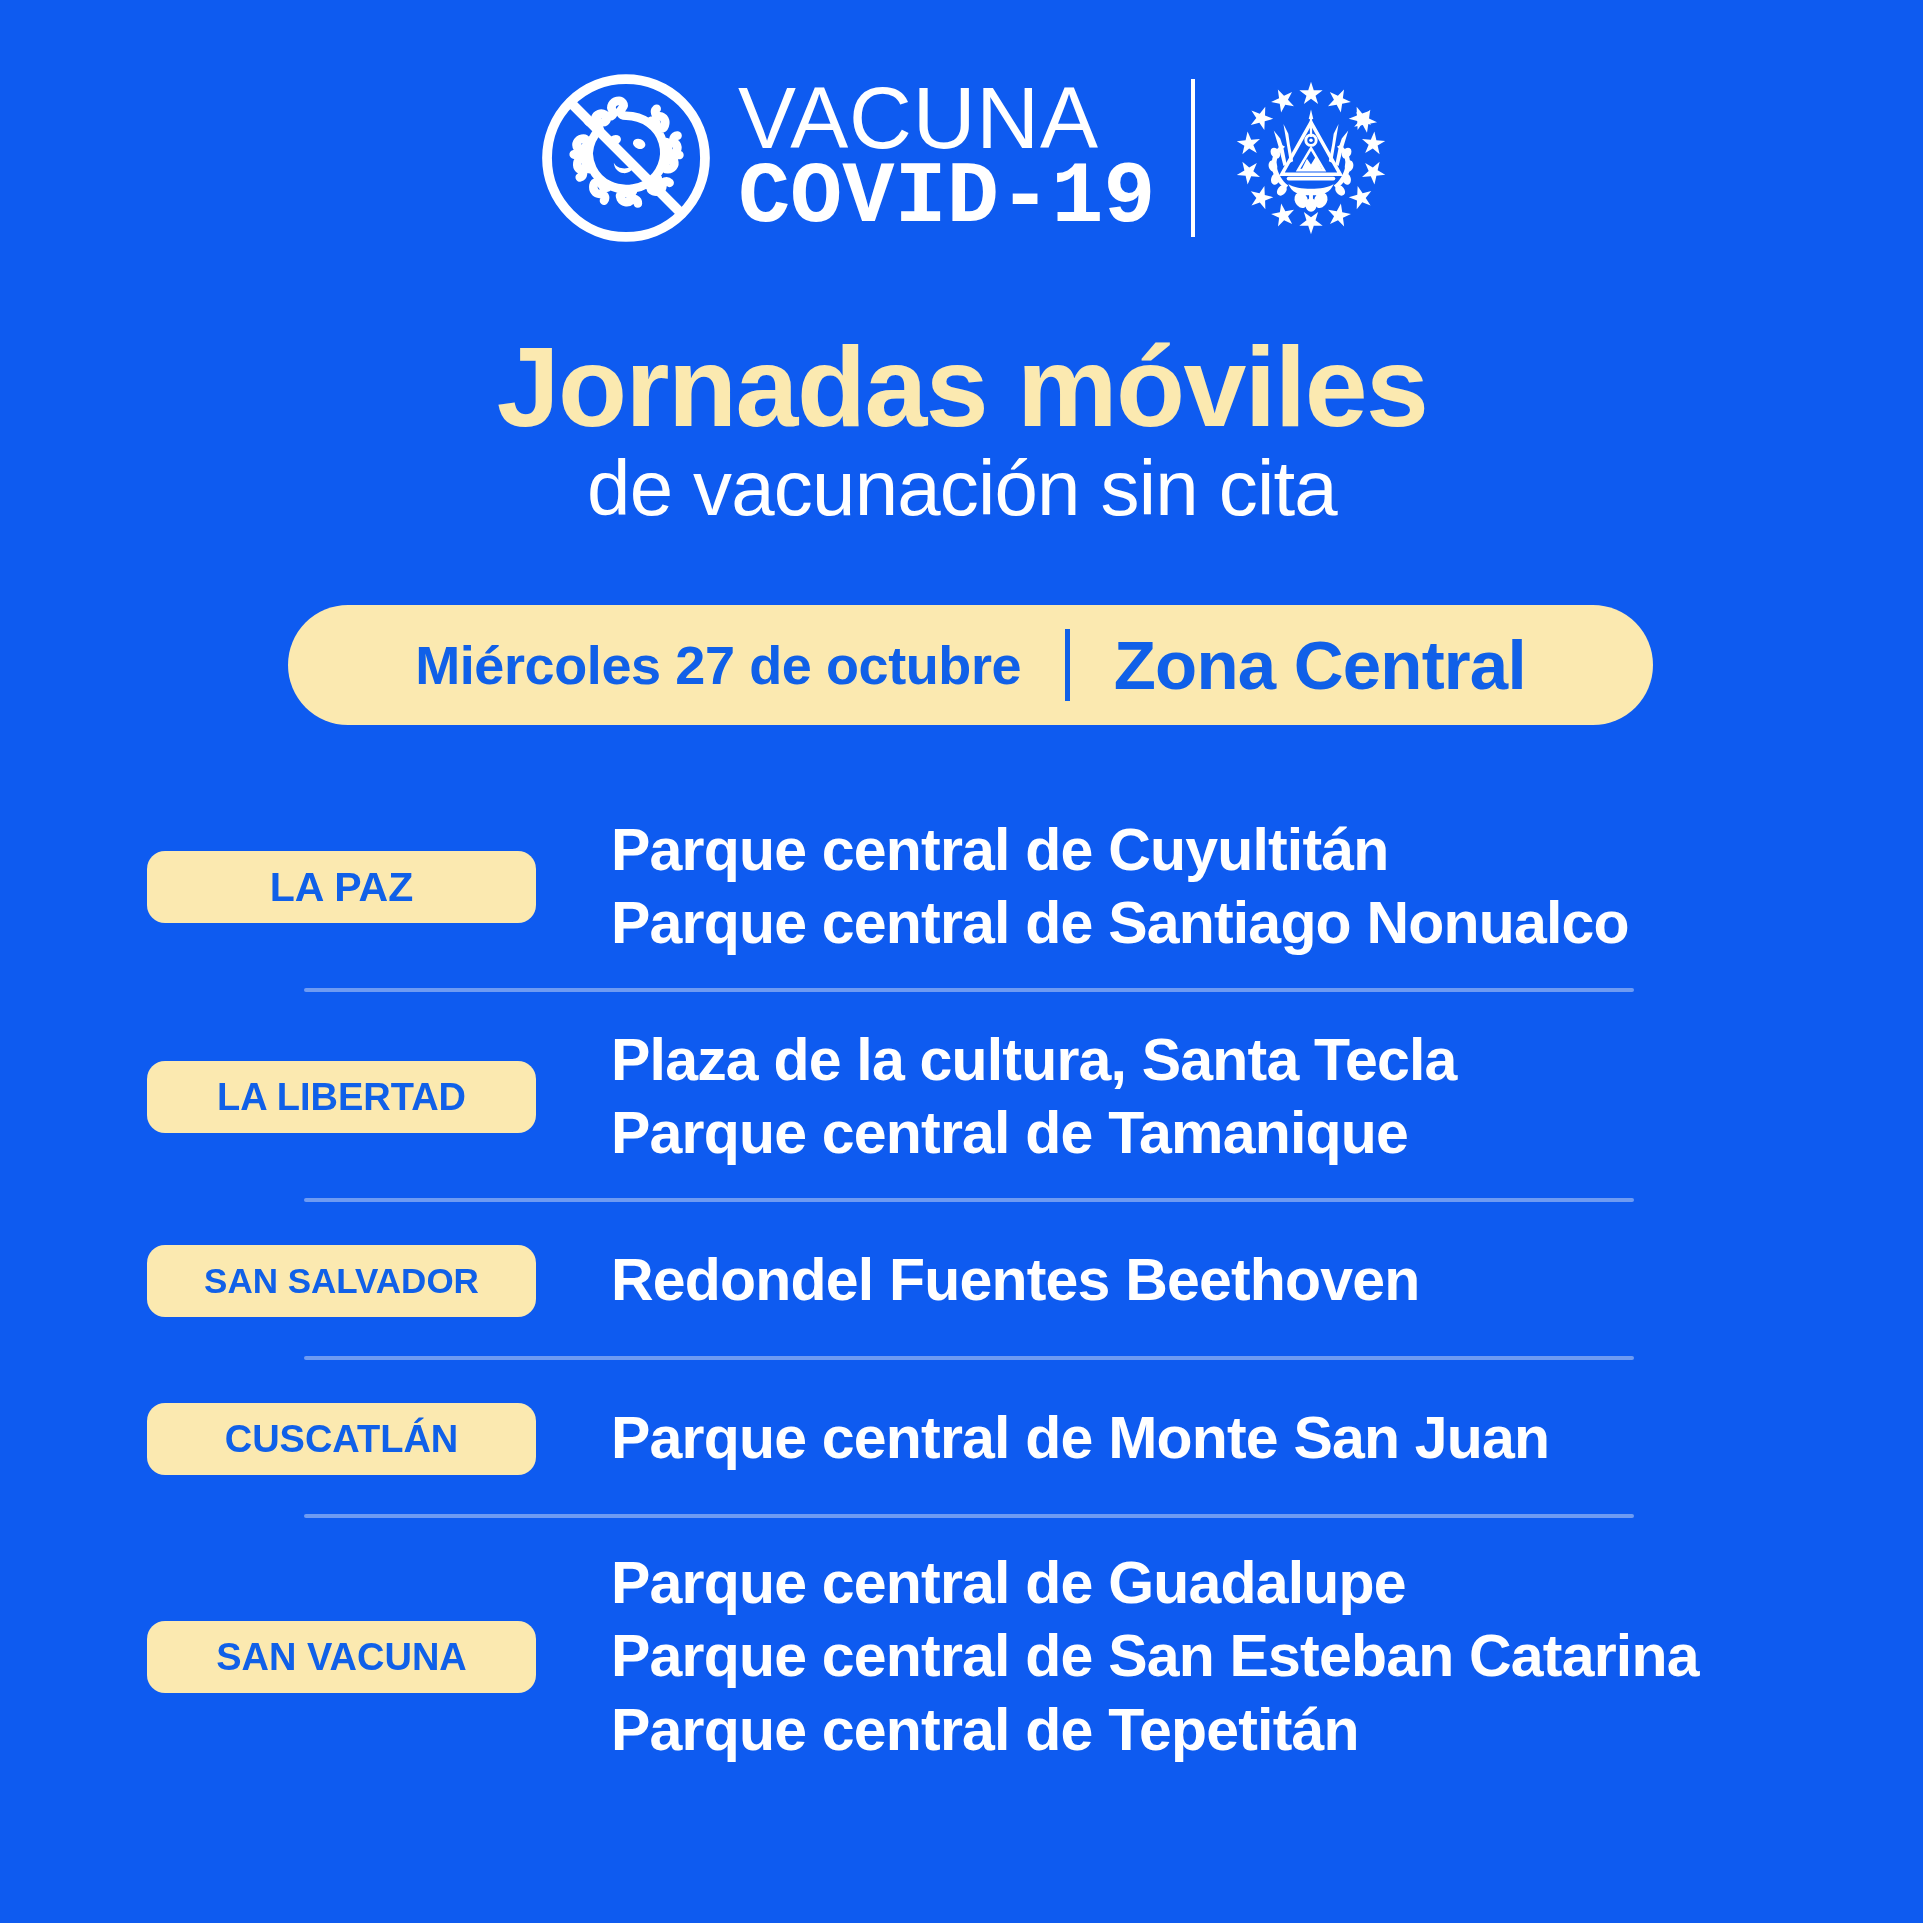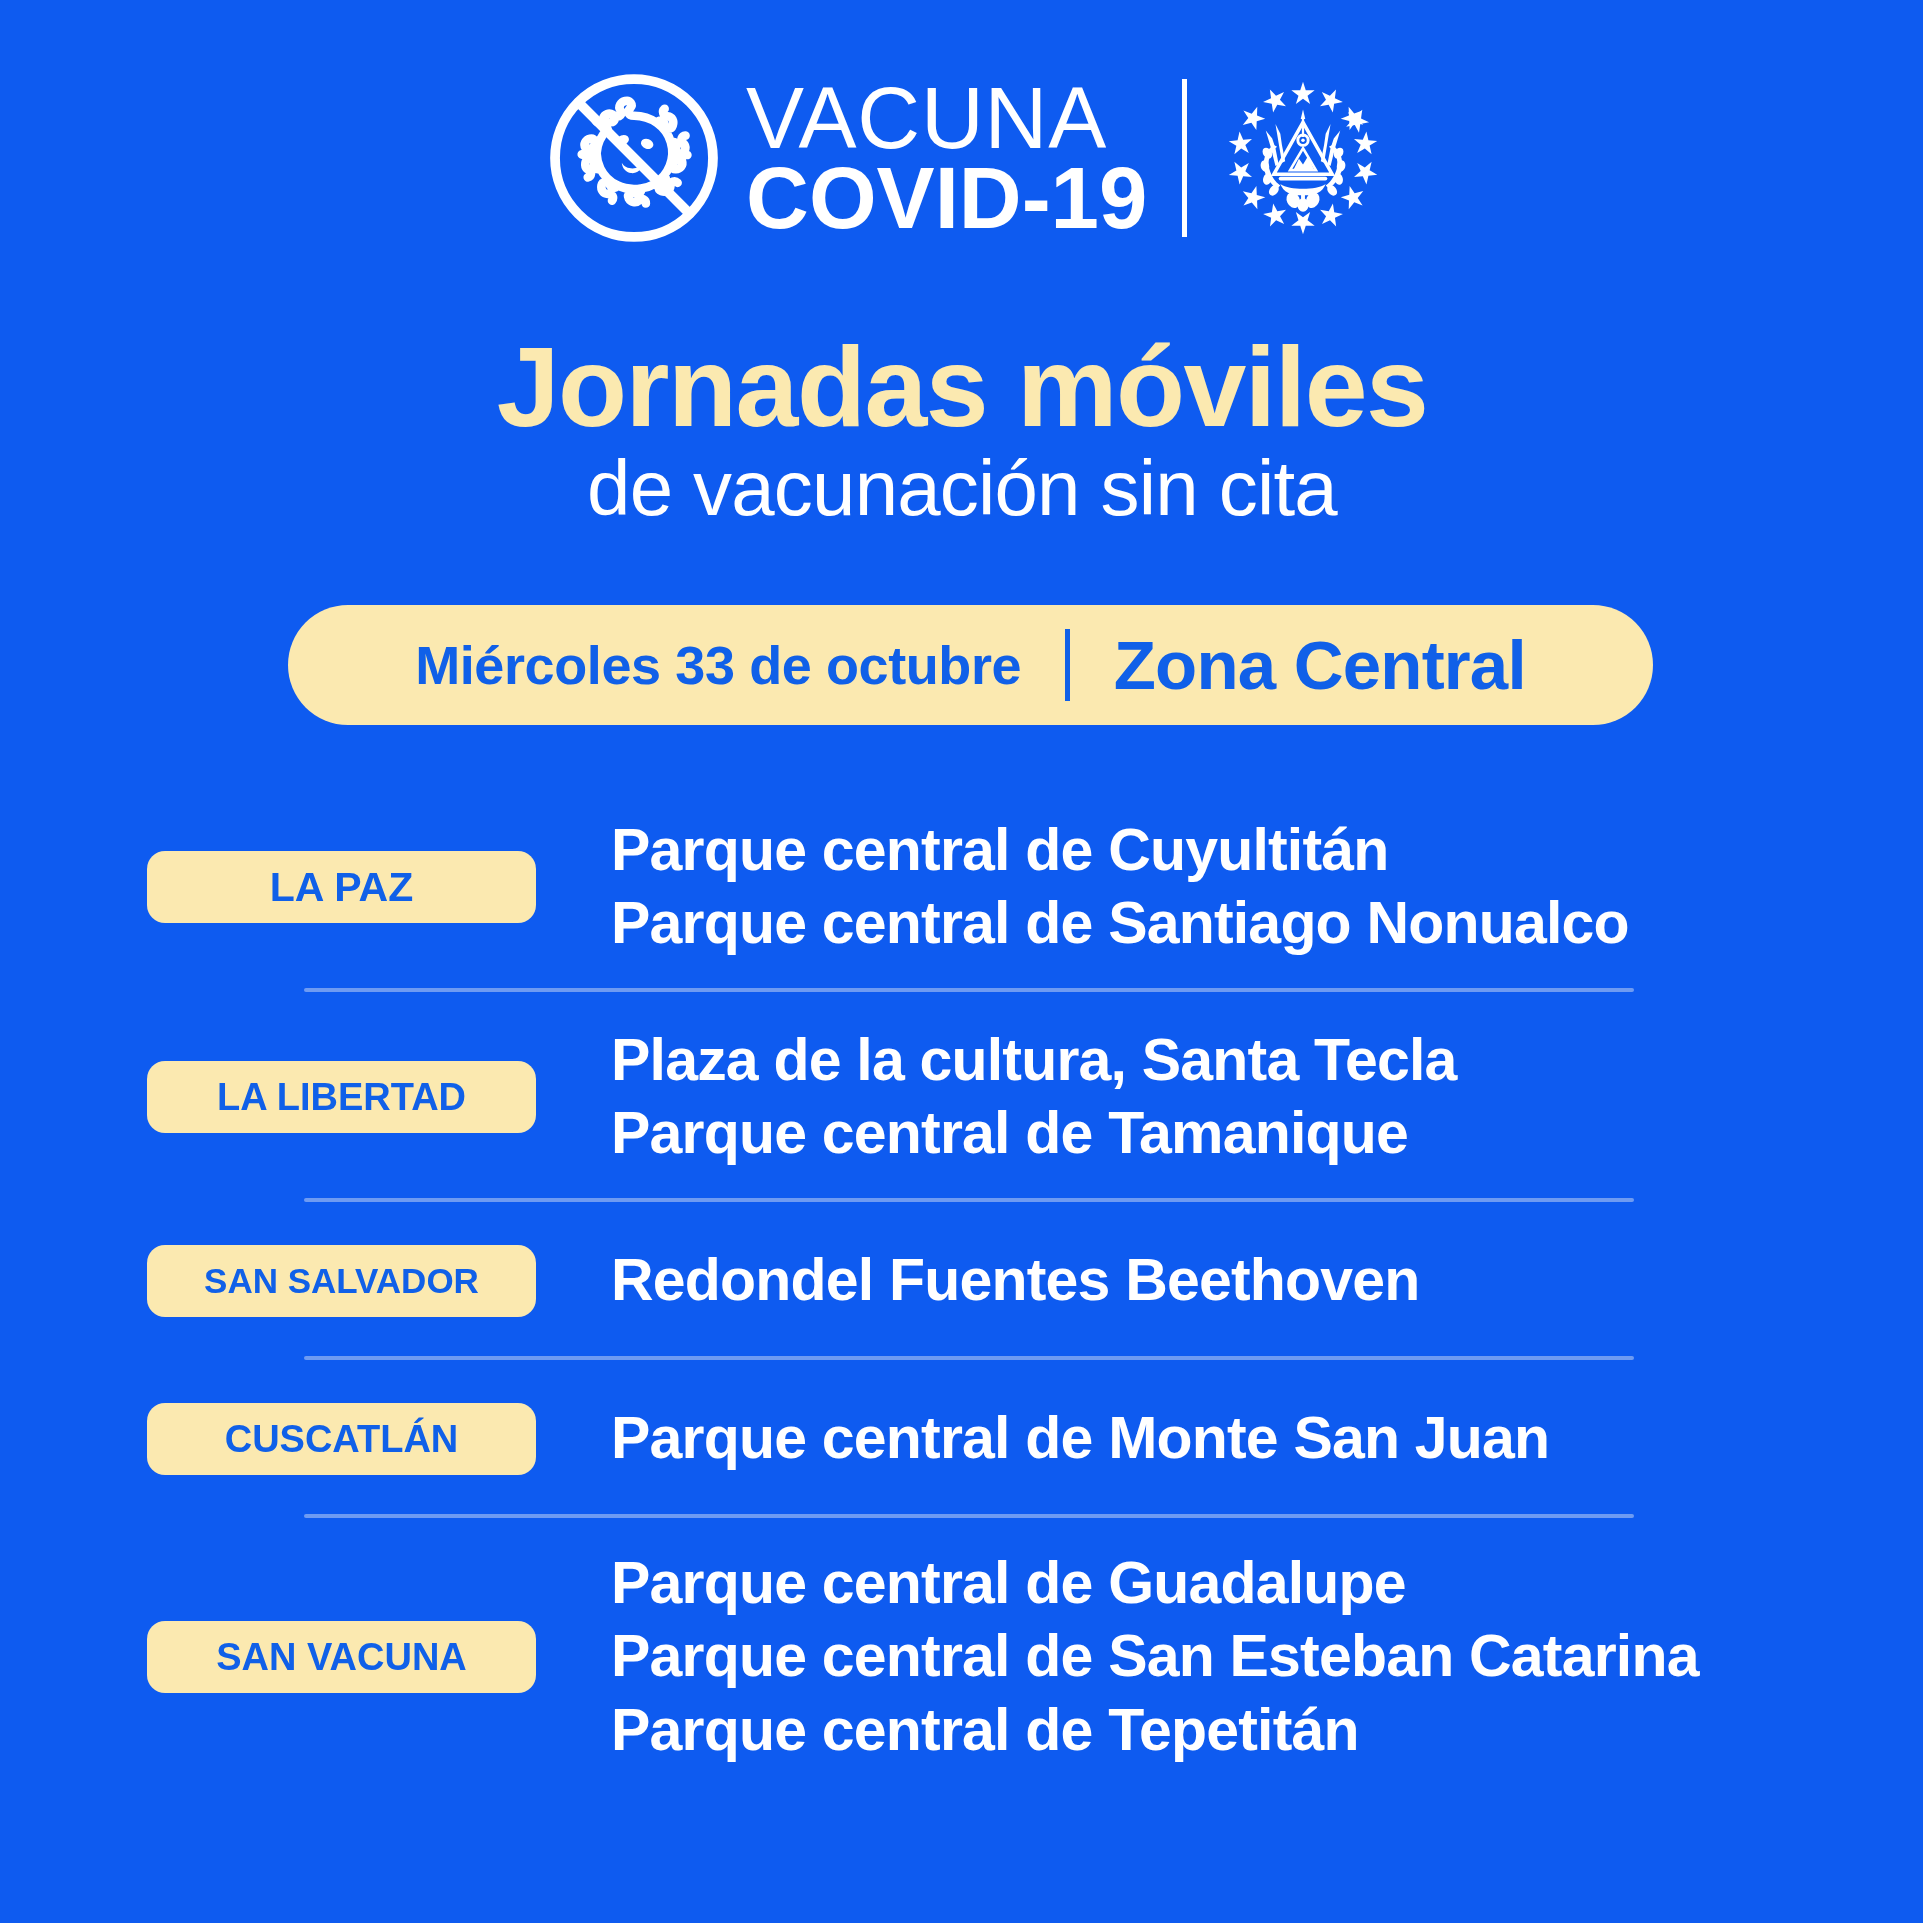--- a/index.html
+++ b/index.html
@@ -40,21 +40,21 @@
     font-size:87px;
     font-weight:400;
     letter-spacing:0.8px;
     font-family:"Liberation Sans", sans-serif;
   }
   .brand-covid{
     color:#ffffff;
     font-size:87px;
     font-weight:bold;
     letter-spacing:0px;
-    font-family:Liberation Sans, sans-serif;
+    font-family:Liberation Mono, monospace;
   }
   .logo-divider{
     width:4.5px; height:158px;
     background:#ffffff;
     margin-left:35px;
     margin-right:35px;
     flex:0 0 auto;
   }
   .coat{ width:162px; height:162px; flex:0 0 auto; }
 
@@ -314,21 +314,21 @@
           <rect x="48.8" y="71" width="2.4" height="8" rx="1.2"></rect>
         </g>
       </svg>
     </span>
   </div>
 
   <div class="title">Jornadas móviles</div>
   <div class="subtitle">de vacunación sin cita</div>
 
   <div class="banner">
-    <span class="banner-date">Miércoles 33 de octubre</span>
+    <span class="banner-date">Miércoles 27 de octubre</span>
     <span class="banner-sep"></span>
     <span class="banner-zone">Zona Central</span>
   </div>
 
   <div class="rows">
 
     <div class="row row-h2">
       <div class="pill">
         <span class="pill-label s-lg">LA PAZ</span>
       </div>

